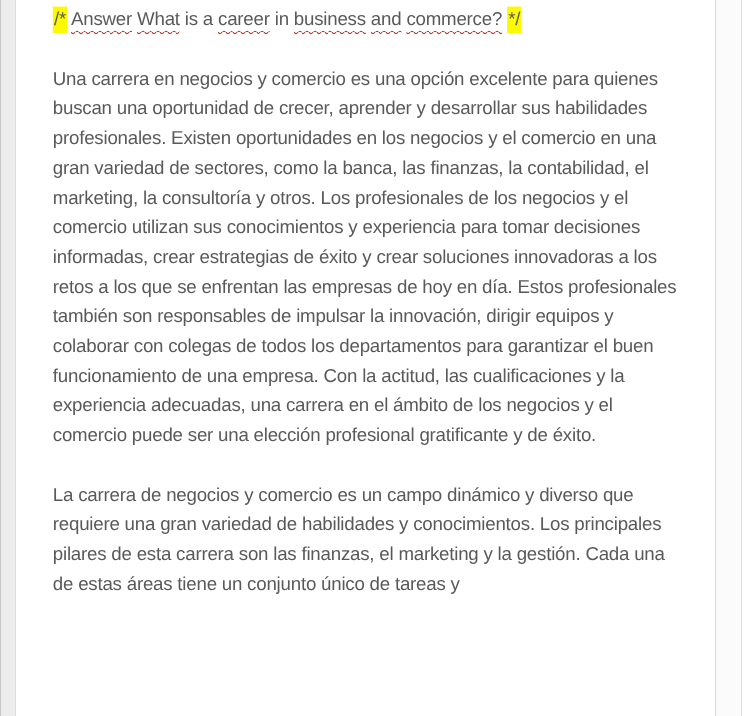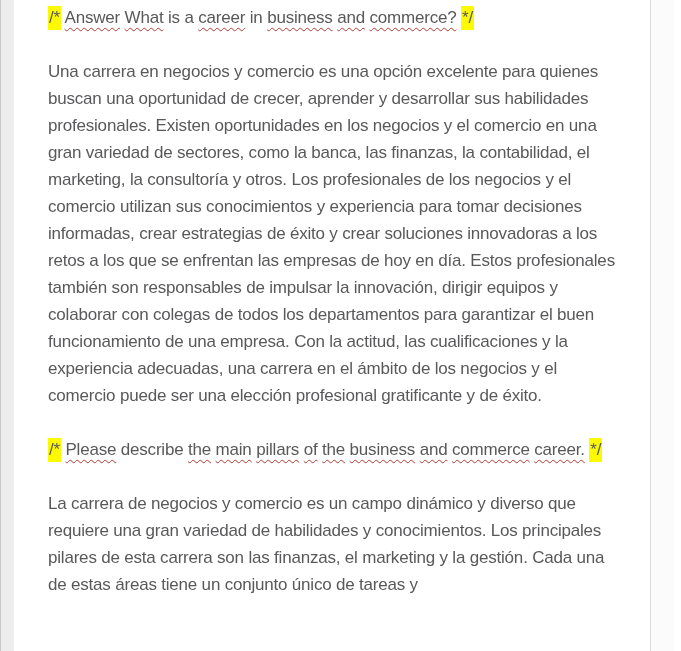--- a/index.html
+++ b/index.html
@@ -58,19 +58,18 @@
 <body>
 
 <div class="page">
   <div class="gutter"></div>
 
   <div class="content">
     <p><span class="hl">/*</span> <span class="sq">Answer</span> <span class="sq">What</span> <span>is</span> <span>a</span> <span class="sq">career</span> <span>in</span> <span class="sq">business</span> <span class="sq">and</span> <span class="sq">commerce?</span> <span class="hl">*/</span></p>
 
     <p>Una carrera en negocios y comercio es una opción excelente para quienes buscan una oportunidad de crecer, aprender y desarrollar sus habilidades profesionales. Existen oportunidades en los negocios y el comercio en una gran variedad de sectores, como la banca, las finanzas, la contabilidad, el marketing, la consultoría y otros. Los profesionales de los negocios y el comercio utilizan sus conocimientos y experiencia para tomar decisiones informadas, crear estrategias de éxito y crear soluciones innovadoras a los retos a los que se enfrentan las empresas de hoy en día. Estos profesionales también son responsables de impulsar la innovación, dirigir equipos y colaborar con colegas de todos los departamentos para garantizar el buen funcionamiento de una empresa. Con la actitud, las cualificaciones y la experiencia adecuadas, una carrera en el ámbito de los negocios y el comercio puede ser una elección profesional gratificante y de éxito.</p>
 
-    <p><span class="hl">/*</span> <span class="sq">Please</span> <span>describe</span> <span class="sq">the</span> <span class="sq">main</span> <span class="sq">pillars</span> <span class="sq">of</span> <span class="sq">the</span> <span class="sq">business</span> <span class="sq">and</span> <span class="sq">commerce</span> <span class="sq">career.</span> <span class="hl">*/</span></p>
 
     <p>La carrera de negocios y comercio es un campo dinámico y diverso que requiere una gran variedad de habilidades y conocimientos. Los principales pilares de esta carrera son las finanzas, el marketing y la gestión. Cada una de estas áreas tiene un conjunto único de tareas y</p>
   </div>
 
   <div class="scrolltrack"></div>
 </div>
 
 </body></html>

